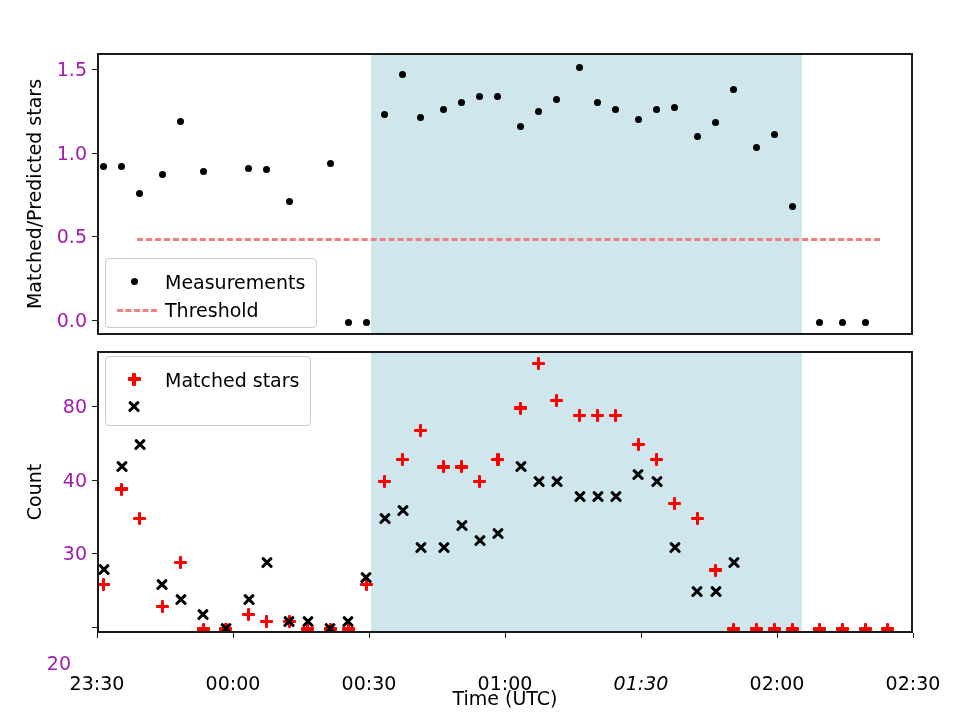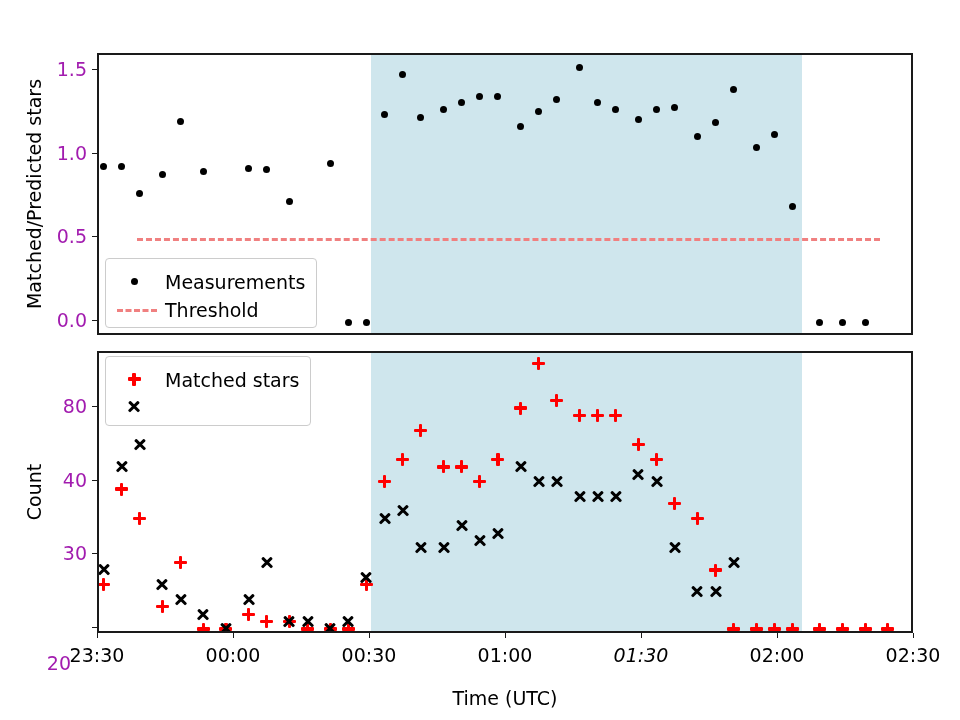--- a/index.html
+++ b/index.html
@@ -105,20 +105,21 @@
     height: 0;
     border-top: 1.8px solid #1a1a1a;
   }
   .ticklabel-x {
     position: absolute;
     font-size: 19px;
     color: #000000;
     text-align: center;
     white-space: nowrap;
     transform: translateX(-50%);
+    margin-top: 28px;
   }
   .ticklabel-y {
     position: absolute;
     font-size: 19px;
     color: #a21caf;
     text-align: right;
     white-space: nowrap;
     transform: translateY(-50%);
   }
   .axlabel-x {

